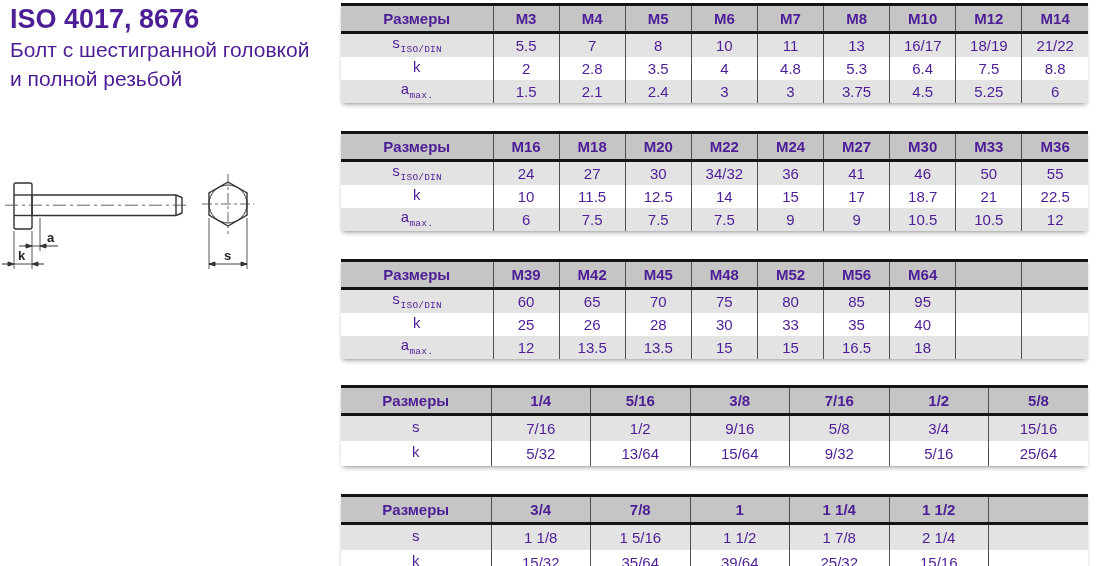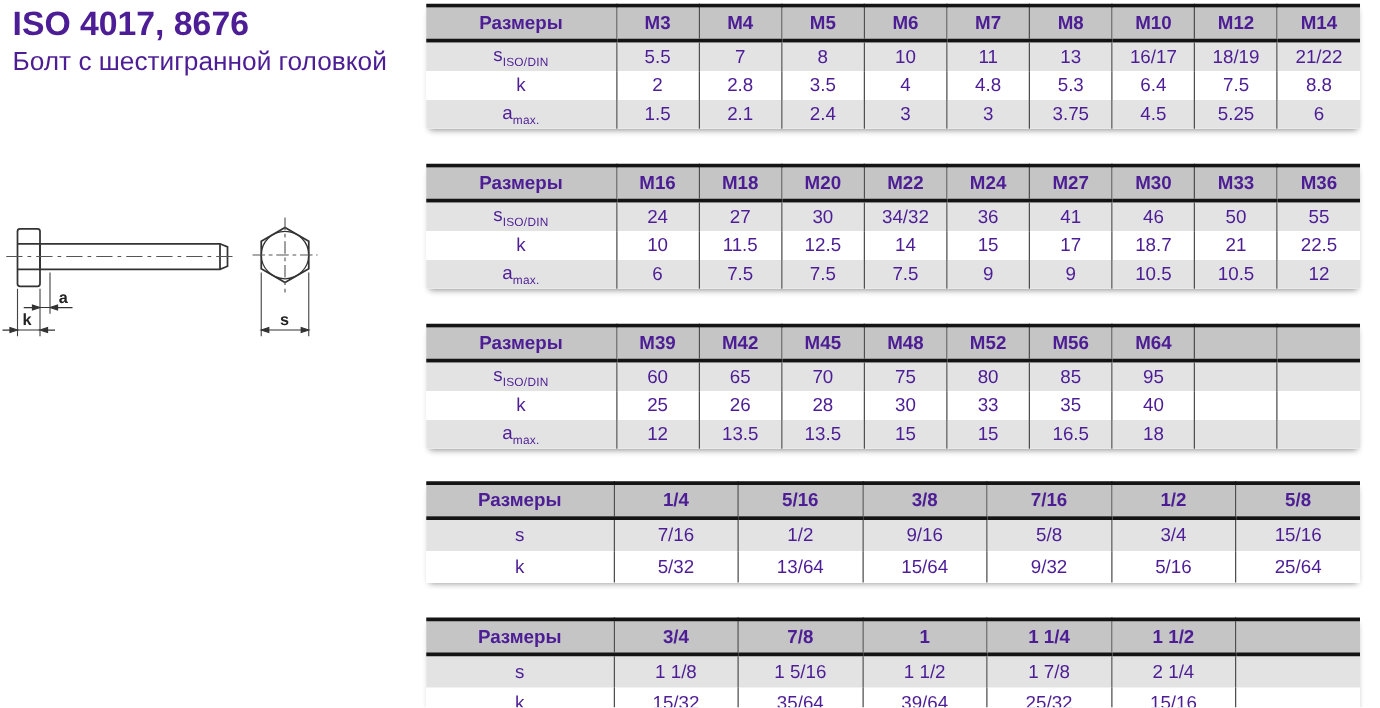--- a/index.html
+++ b/index.html
@@ -37,31 +37,32 @@
   table.dim-table td {
     text-align:center; font-size:15px; padding:0;
     overflow:hidden; white-space:nowrap;
   }
   table.dim-table.metric td { height:23px; }
   table.dim-table.inch td { height:25px; }
   table.dim-table th:not(:first-child),
   table.dim-table td:not(:first-child) { border-left:1.5px solid #4f4f4f; }
   tr.row-shaded td { background:#e3e3e3; }
   tr.row-plain td { background:#ffffff; }
-  td.label-cell { font-size:16px; }
+  td.label-cell { font-size:16px;font-family:Liberation Mono, monospace; }
   td.label-cell sub { font-size:9.5px; letter-spacing:0.2px; }
 </style>
 </head>
 <body>
 
 <div class="page">
 
   <div class="left-panel">
     <div class="title-line">ISO 4017, 8676</div>
     <div class="subtitle-line">Болт с шестигранной головкой</div>
+    <div class="subtitle-line">и полной резьбой</div>
   </div>
 
   <div class="drawing-wrap">
     <svg width="270" height="112" viewBox="0 0 270 112">
       <g stroke="#333" stroke-width="1.4" fill="none">
 
         <rect x="14" y="17" width="18" height="46" rx="2"></rect>
         <line x1="14" y1="29" x2="32" y2="29"></line>
         <line x1="14" y1="49.5" x2="32" y2="49.5"></line>
 

